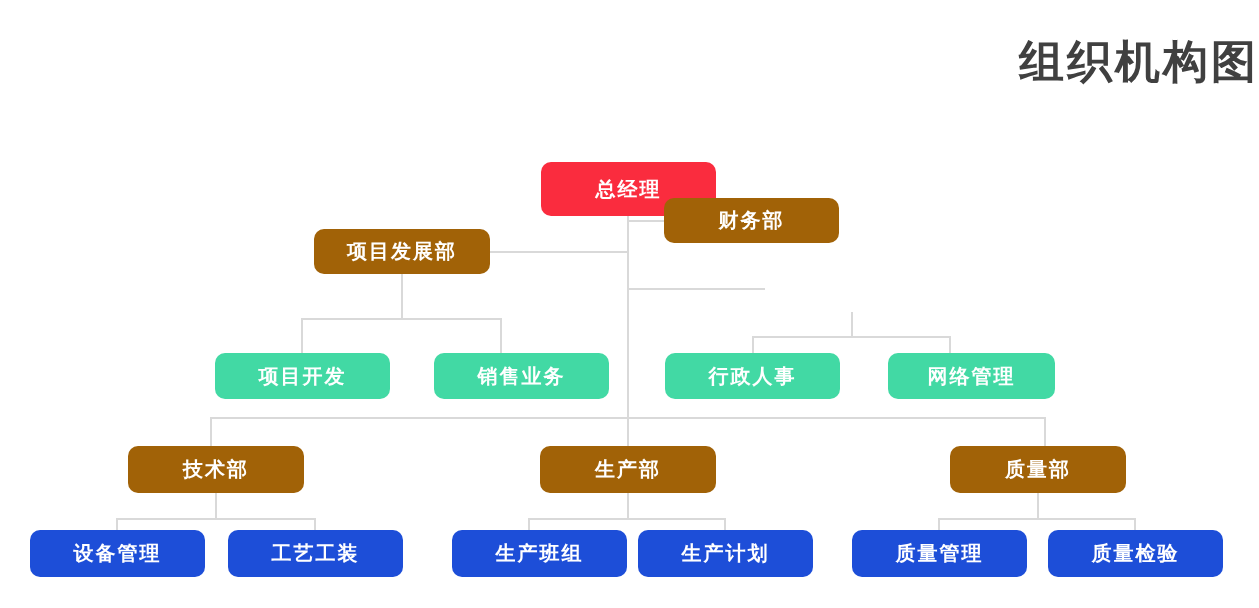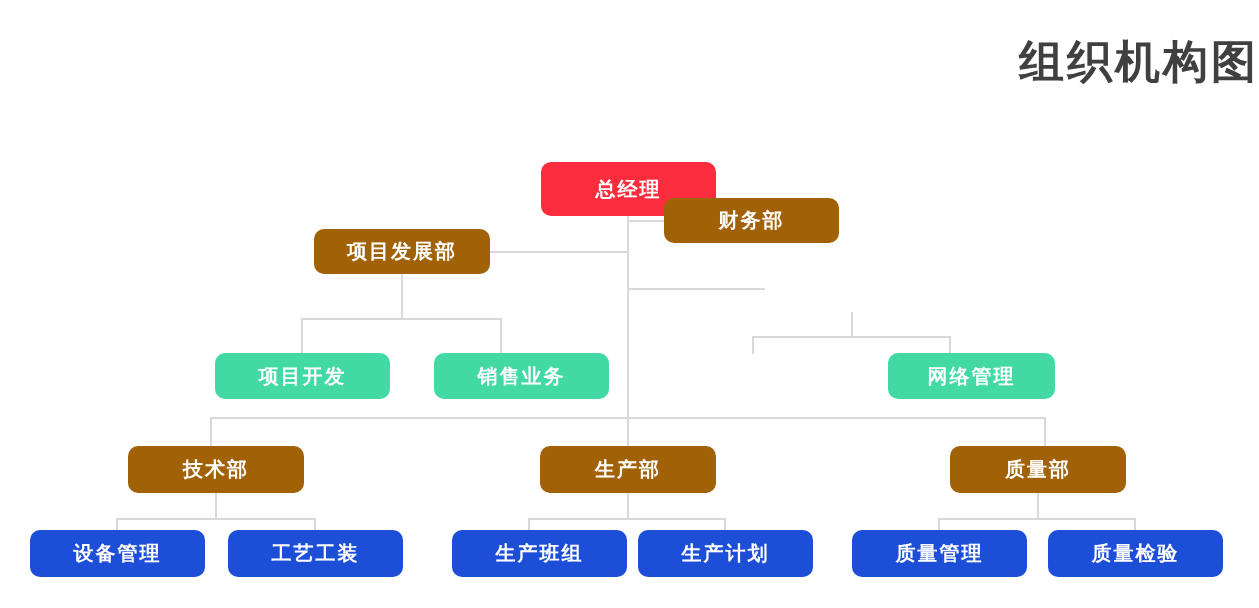--- a/index.html
+++ b/index.html
@@ -98,20 +98,23 @@
   <div class="node c-blue" style="left:314px; top:229px; width:176px; height:45px;">
     <span>项目发展部</span>
   </div>
 
   <div class="node c-teal" style="left:215px; top:353px; width:175px; height:46px;">
     <span>项目开发</span>
   </div>
   <div class="node c-teal" style="left:412px; top:353px; width:175px; height:46px;margin-left:22px;">
     <span>销售业务</span>
   </div>
+  <div class="node c-teal" style="left:665px; top:353px; width:175px; height:46px;">
+    <span>行政人事</span>
+  </div>
   <div class="node c-teal" style="left:888px; top:353px; width:167px; height:46px;">
     <span>网络管理</span>
   </div>
 
   <div class="node c-blue" style="left:128px; top:446px; width:176px; height:47px;">
     <span>技术部</span>
   </div>
   <div class="node c-blue" style="left:540px; top:446px; width:176px; height:47px;">
     <span>生产部</span>
   </div>

